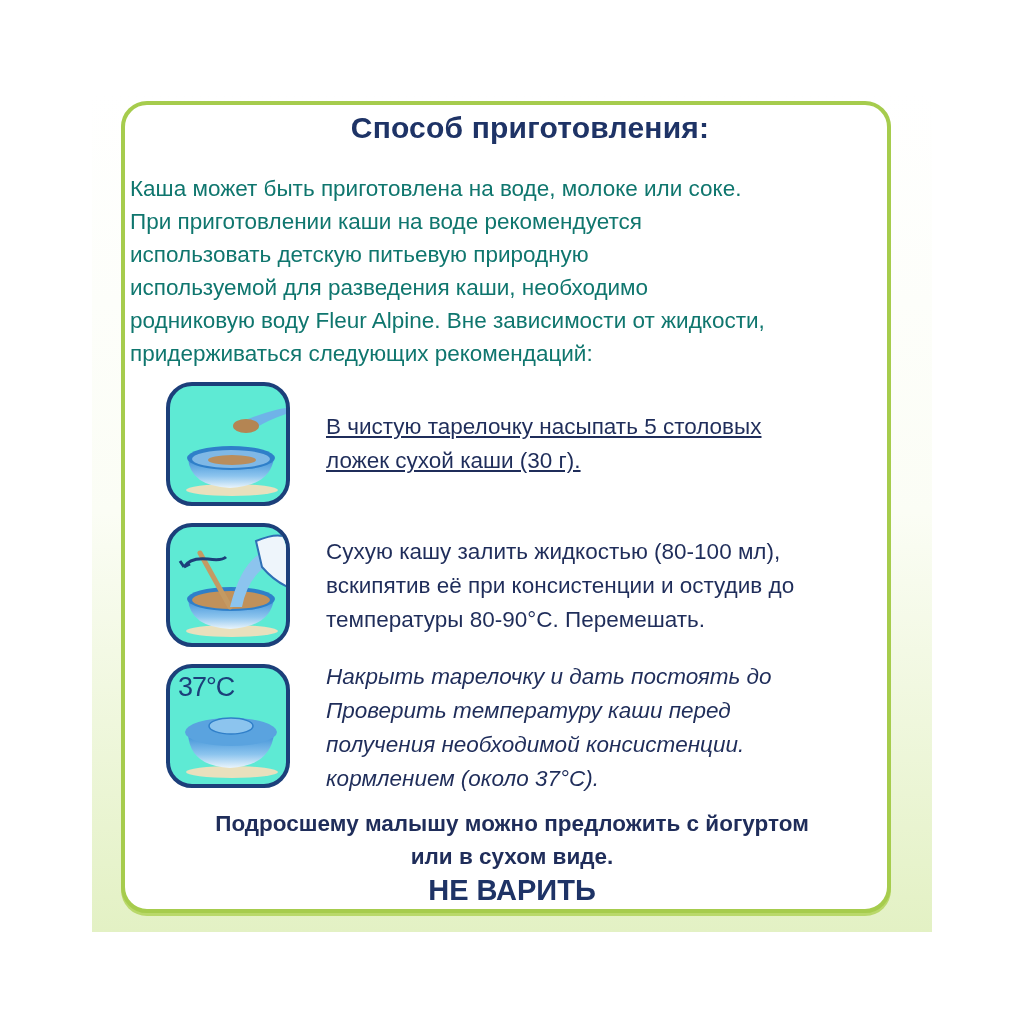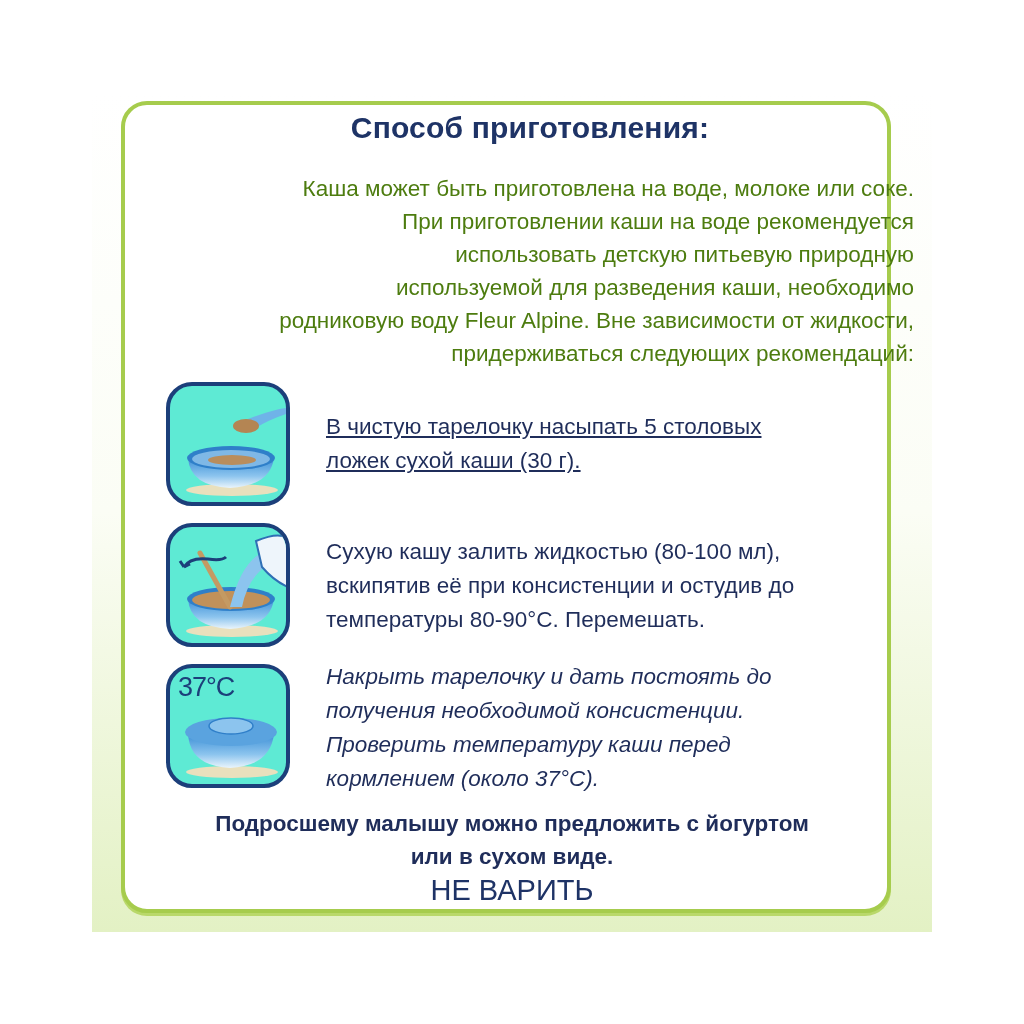--- a/index.html
+++ b/index.html
@@ -5,28 +5,28 @@
   html, body { margin:0; padding:0; }
   body { width:1024px; height:1024px; background:#ffffff; position:relative; overflow:hidden;
          font-family:"Liberation Sans", "DejaVu Sans", sans-serif; color:#1f2d5a; }
   .bg { position:absolute; left:92px; top:92px; width:840px; height:840px;
         background:linear-gradient(180deg,#ffffff 0%, #fbfdf5 50%, #e3f1c4 100%); }
   .card { position:absolute; left:121px; top:101px; width:770px; height:812px;
           background:#ffffff; border:4px solid #a6cc4d; border-radius:26px; box-sizing:border-box;
           box-shadow: 0 3px 0 #b9d86a; }
   .title { position:absolute; left:0; right:0; top:111px; text-align:center;
            font-weight:bold; font-size:30px; color:#1e3366; letter-spacing:0.2px;padding-left:36px; }
-  .intro { position:absolute; left:130px; right:110px; top:172px; text-align:right;
-           font-size:22.5px; line-height:33px; color:#4d7c0f; }
+  .intro { position:absolute; left:130px; right:110px; top:172px; text-align:left;
+           font-size:22.5px; line-height:33px; color:#0f766e; }
   .intro div { white-space:nowrap; }
   .step-icon { position:absolute; left:166px; width:124px; height:124px; box-sizing:border-box;
                border:4px solid #1c3f7a; border-radius:26px; background:#5eead4; overflow:hidden; }
   .step-text { position:absolute; left:326px; font-size:22.5px; line-height:34px; color:#1f2d5a; white-space:nowrap; }
   .footer { position:absolute; left:0; right:0; top:807px; text-align:center; font-size:22.5px; line-height:33px; color:#1f2d5a;font-weight:bold; }
-  .warning { position:absolute; left:0; right:0; top:874px; text-align:center; font-weight:normal; font-size:29px; color:#1e3366; }
+  .warning { position:absolute; left:0; right:0; top:874px; text-align:center; font-weight:bold; font-size:29px; color:#1e3366; }
   .temp { position:absolute; left:8px; top:4px; font-size:27px; color:#1c3f7a; letter-spacing:-1px; }
 </style>
 </head>
 <body>
 
 <div class="bg"></div>
 <div class="card"></div>
 
 <div class="title">Способ приготовления:</div>
 
@@ -85,22 +85,22 @@
   <span class="temp">37°C</span>
   <svg width="116" height="116" viewBox="0 0 116 116" style="position:absolute;left:0;top:0;">
     <ellipse cx="62" cy="104" rx="46" ry="6" fill="#e9e0bd"></ellipse>
     <path d="M18 66 Q20 98 60 100 Q100 98 104 66 Z" fill="url(#bowlg)"></path>
     <ellipse cx="61" cy="64" rx="46" ry="14" fill="#5aa3df"></ellipse>
     <ellipse cx="61" cy="58" rx="22" ry="8" fill="#8cc4ee" stroke="#2f7fc9" stroke-width="1.5"></ellipse>
   </svg>
 </div>
 <div class="step-text" style="top:660px;font-style:italic;">
   <div>Накрыть тарелочку и дать постоять до</div>
+  <div>Проверить температуру каши перед</div>
   <div>получения необходимой консистенции.</div>
-  <div>Проверить температуру каши перед</div>
   <div>кормлением (около 37°С).</div>
 </div>
 
 <div class="footer">
   <div>Подросшему малышу можно предложить с йогуртом</div>
   <div>или в сухом виде.</div>
 </div>
 
 <div class="warning">НЕ ВАРИТЬ</div>
 

